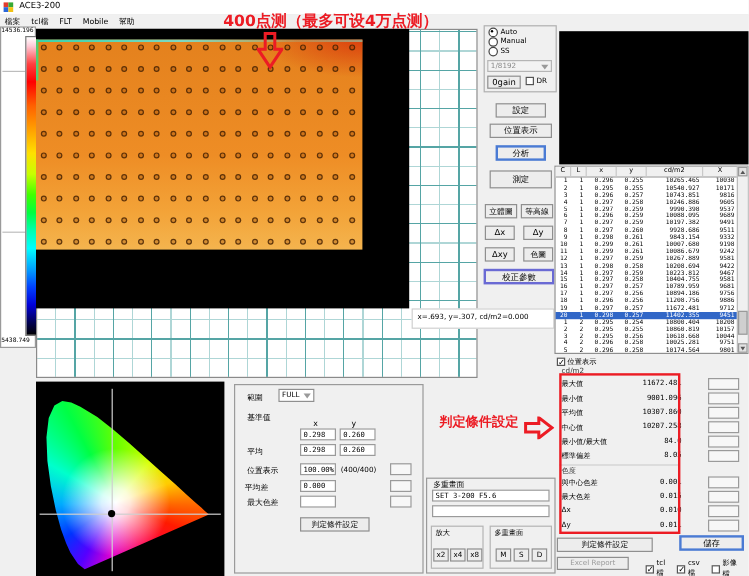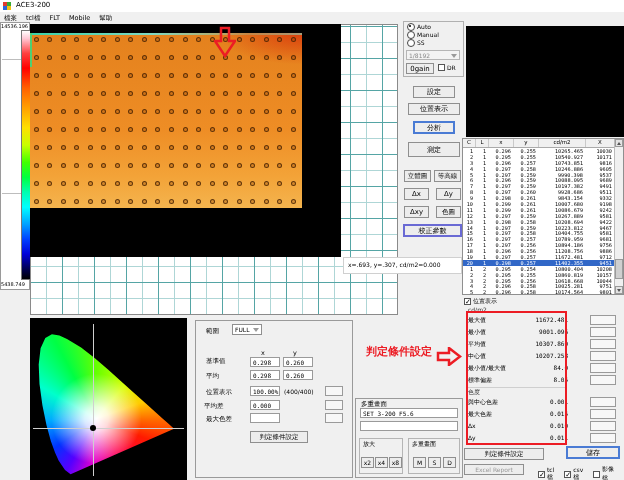--- a/index.html
+++ b/index.html
@@ -755,21 +755,21 @@
   </div>
 
   <div id="range-panel" class="abs"></div>
   <div id="range-label" class="abs plabel">範圍</div>
   <div id="range-combo" class="abs">
     <span>FULL</span>
     <span class="combo-arrow"></span>
   </div>
   <div class="plabel" style="left:261px;top:349px">x</div>
   <div class="plabel" style="left:293px;top:349px">y</div>
-  <div class="plabel" style="left:206px;top:357px">基準值</div>
+  <div class="plabel" style="left:206px;top:344px">基準值</div>
   <div class="field" style="left:250px;top:357px;width:30px">0.298</div>
   <div class="field" style="left:283px;top:357px;width:30px">0.260</div>
   <div class="plabel" style="left:206px;top:372px">平均</div>
   <div class="field" style="left:250px;top:370px;width:30px">0.298</div>
   <div class="field" style="left:283px;top:370px;width:30px">0.260</div>
   <div class="plabel" style="left:206px;top:388px">位置表示</div>
   <div class="field" style="left:250px;top:386px;width:30px">100.00%</div>
   <div class="pnote" style="left:284px;top:388px">(400/400)</div>
   <div class="side-box" style="top:386px"></div>
   <div class="plabel" style="left:204px;top:402px">平均差</div>
@@ -792,20 +792,21 @@
       <div class="mini-btn">x8</div>
     </div>
   <div id="multi-group" class="abs"></div>
   <div id="multi-label" class="abs">多重畫面</div>
   <div id="multi-btns" class="abs">
       <div class="mini-btn">M</div>
       <div class="mini-btn">S</div>
       <div class="mini-btn">D</div>
     </div>
 
+  <div id="annot-points" class="abs annot">400点测（最多可设4万点测）</div>
   <svg id="down-arrow" class="abs" width="22" height="32" viewBox="0 0 22 32">
     <polygon points="7,2 15,2 15,15 21,15 11,30 1,15 7,15" fill="none" stroke="#ec1c24" stroke-width="2.5"></polygon>
   </svg>
   <div id="annot-values" class="abs annot">判定條件設定</div>
   <svg id="right-arrow" class="abs" width="26" height="19" viewBox="0 0 26 19">
     <polygon points="2,6 13,6 13,1 24,9.5 13,18 13,13 2,13" fill="none" stroke="#ec1c24" stroke-width="2.5"></polygon>
   </svg>
 
 </div>
 

